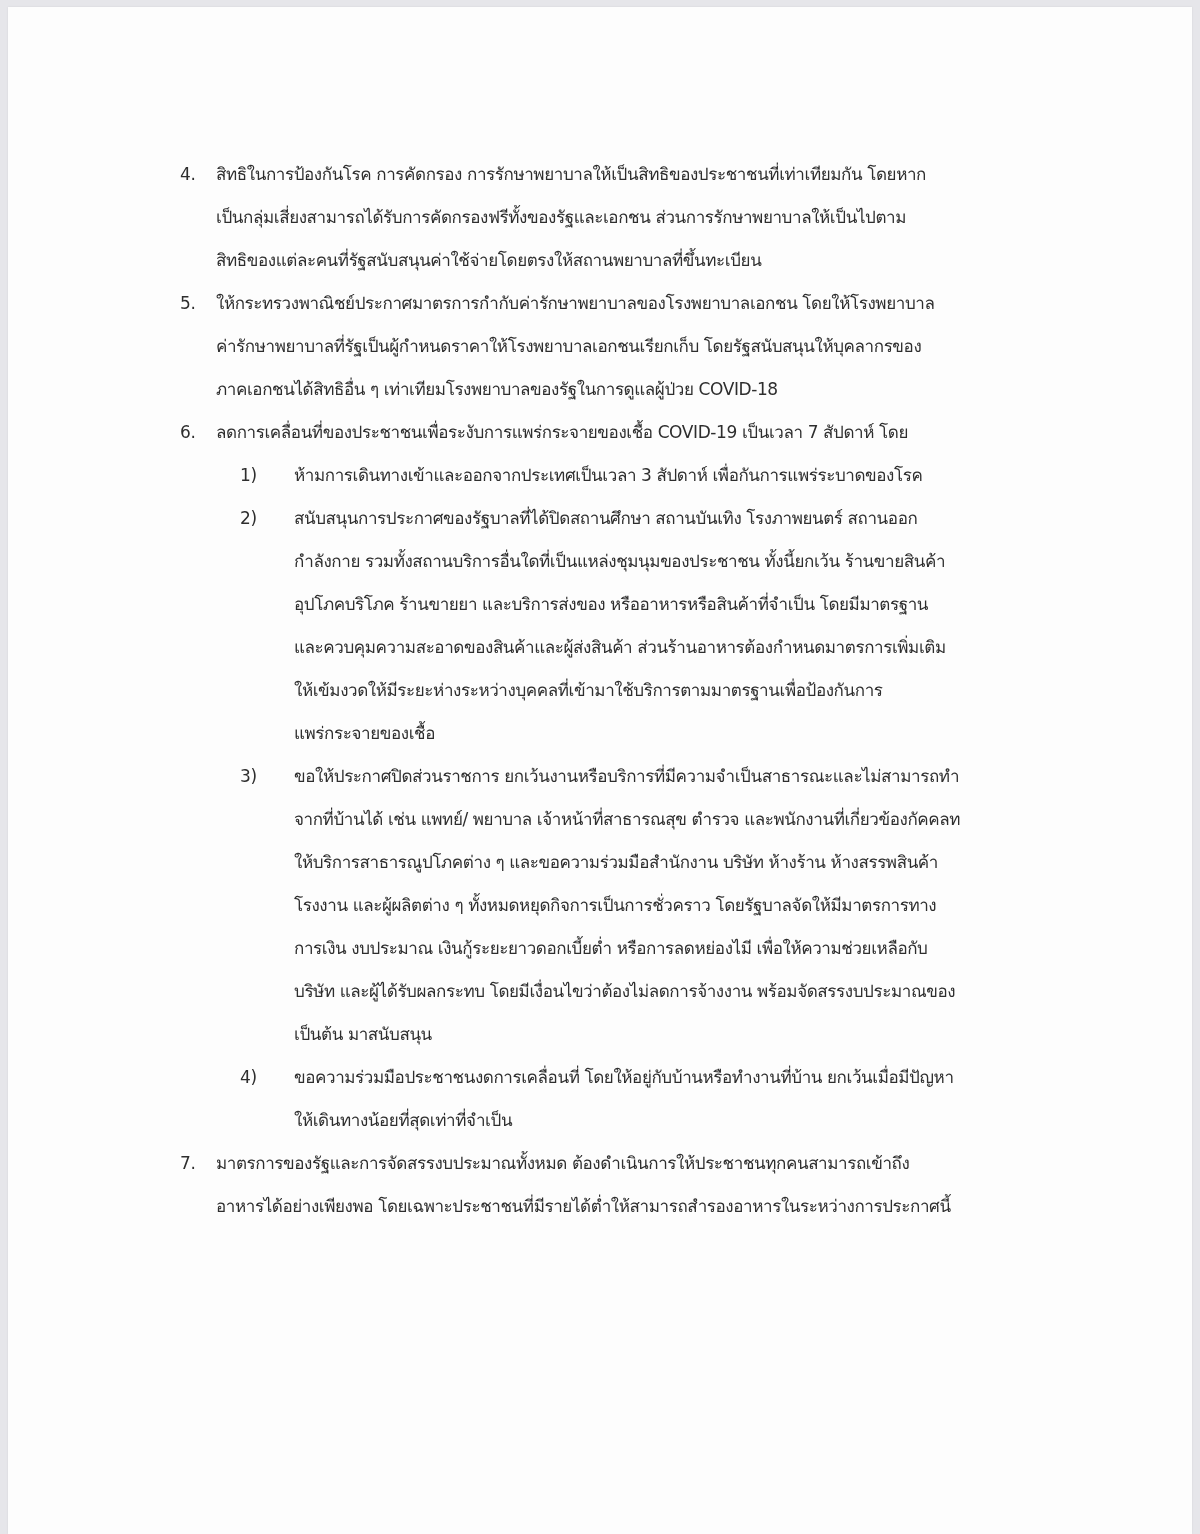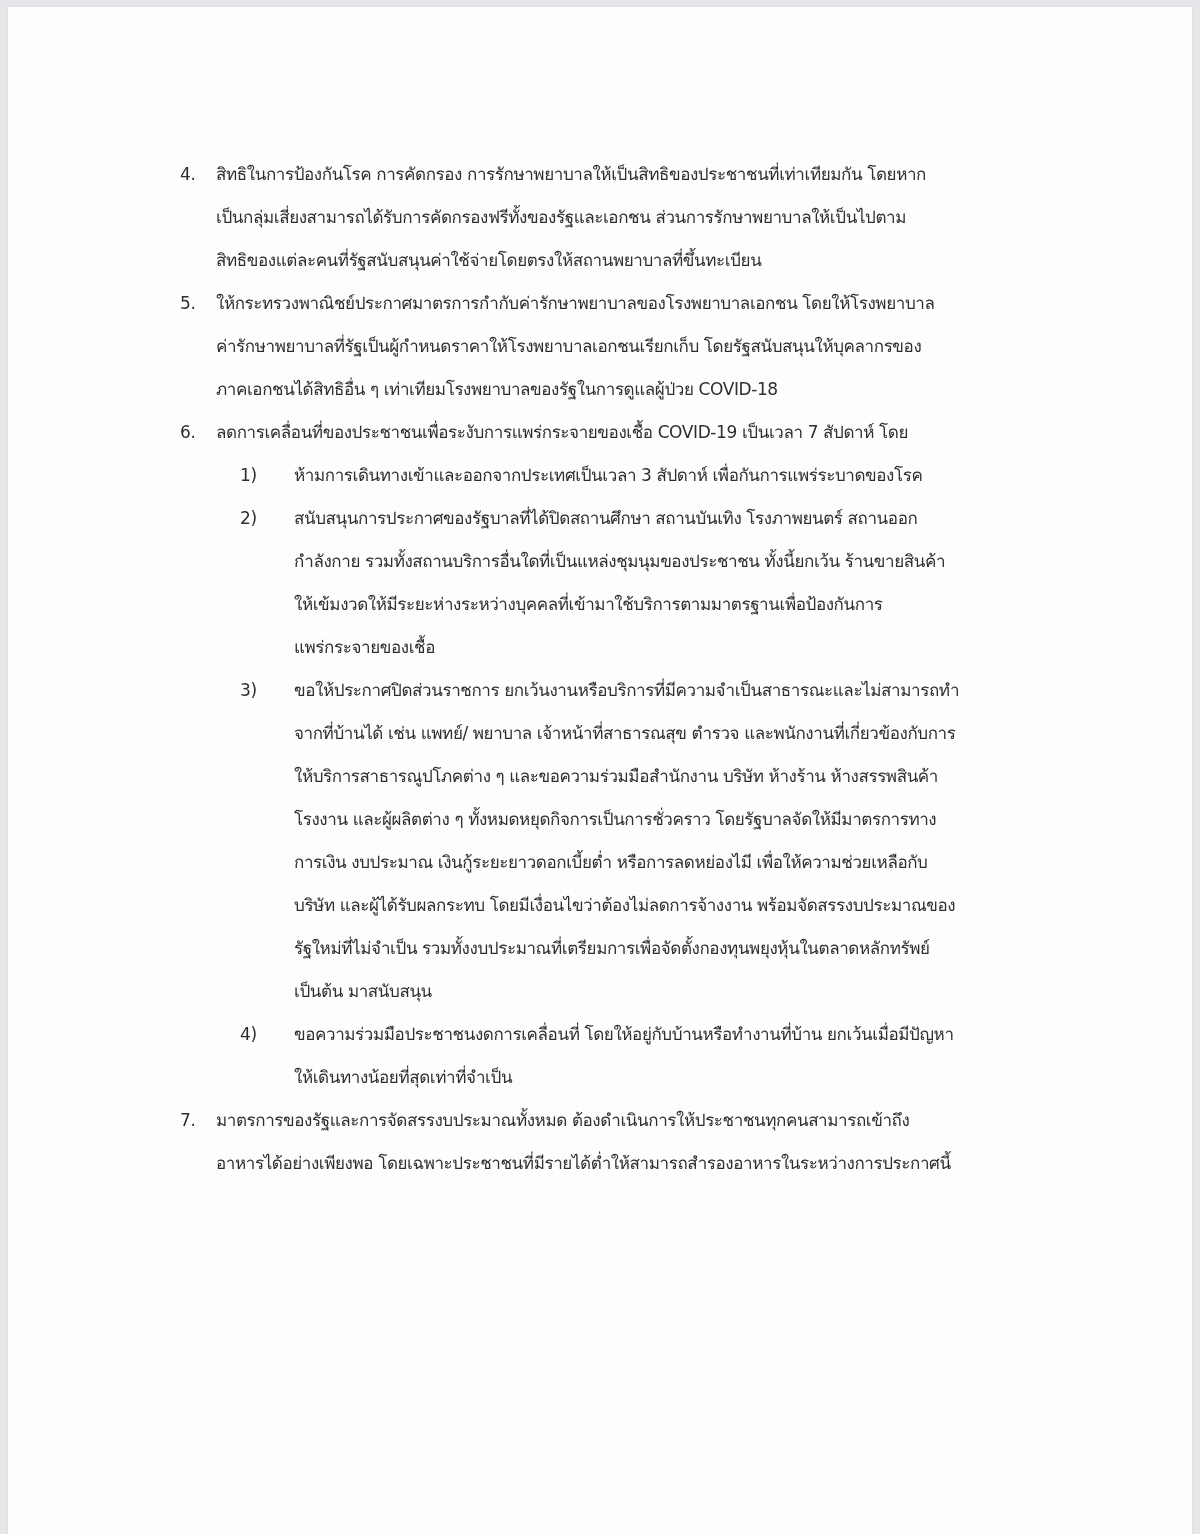--- a/index.html
+++ b/index.html
@@ -85,33 +85,34 @@
 
     <div class="subitem">
       <span class="num line">1)</span>
       <span class="line">ห้ามการเดินทางเข้าและออกจากประเทศเป็นเวลา 3 สัปดาห์ เพื่อกันการแพร่ระบาดของโรค</span>
     </div>
 
     <div class="subitem">
       <span class="num line">2)</span>
       <span class="line">สนับสนุนการประกาศของรัฐบาลที่ได้ปิดสถานศึกษา สถานบันเทิง โรงภาพยนตร์ สถานออก</span>
       <span class="line">กำลังกาย รวมทั้งสถานบริการอื่นใดที่เป็นแหล่งชุมนุมของประชาชน ทั้งนี้ยกเว้น ร้านขายสินค้า</span>
+      <span class="line">อุปโภคบริโภค ร้านขายยา และบริการส่งของ หรืออาหารหรือสินค้าที่จำเป็น โดยมีมาตรฐาน</span>
+      <span class="line">และควบคุมความสะอาดของสินค้าและผู้ส่งสินค้า ส่วนร้านอาหารต้องกำหนดมาตรการเพิ่มเติม</span>
       <span class="line">ให้เข้มงวดให้มีระยะห่างระหว่างบุคคลที่เข้ามาใช้บริการตามมาตรฐานเพื่อป้องกันการ</span>
       <span class="line">แพร่กระจายของเชื้อ</span>
     </div>
 
     <div class="subitem">
       <span class="num line">3)</span>
       <span class="line">ขอให้ประกาศปิดส่วนราชการ ยกเว้นงานหรือบริการที่มีความจำเป็นสาธารณะและไม่สามารถทำ</span>
-      <span class="line">จากที่บ้านได้ เช่น แพทย์/ พยาบาล เจ้าหน้าที่สาธารณสุข ตำรวจ และพนักงานที่เกี่ยวข้องกับการ</span>
+      <span class="line">จากที่บ้านได้ เช่น แพทย์/ พยาบาล เจ้าหน้าที่สาธารณสุข ตำรวจ และพนักงานที่เกี่ยวข้องกัคคลท</span>
       <span class="line">ให้บริการสาธารณูปโภคต่าง ๆ และขอความร่วมมือสำนักงาน บริษัท ห้างร้าน ห้างสรรพสินค้า</span>
       <span class="line">โรงงาน และผู้ผลิตต่าง ๆ ทั้งหมดหยุดกิจการเป็นการชั่วคราว โดยรัฐบาลจัดให้มีมาตรการทาง</span>
       <span class="line">การเงิน งบประมาณ เงินกู้ระยะยาวดอกเบี้ยต่ำ หรือการลดหย่องไมี เพื่อให้ความช่วยเหลือกับ</span>
       <span class="line">บริษัท และผู้ได้รับผลกระทบ โดยมีเงื่อนไขว่าต้องไม่ลดการจ้างงาน พร้อมจัดสรรงบประมาณของ</span>
-      <span class="line">รัฐใหม่ที่ไม่จำเป็น รวมทั้งงบประมาณที่เตรียมการเพื่อจัดตั้งกองทุนพยุงหุ้นในตลาดหลักทรัพย์</span>
       <span class="line">เป็นต้น มาสนับสนุน</span>
     </div>
 
     <div class="subitem">
       <span class="num line">4)</span>
       <span class="line">ขอความร่วมมือประชาชนงดการเคลื่อนที่ โดยให้อยู่กับบ้านหรือทำงานที่บ้าน ยกเว้นเมื่อมีปัญหา</span>
       <span class="line">ให้เดินทางน้อยที่สุดเท่าที่จำเป็น</span>
     </div>
 
     <div class="item">

